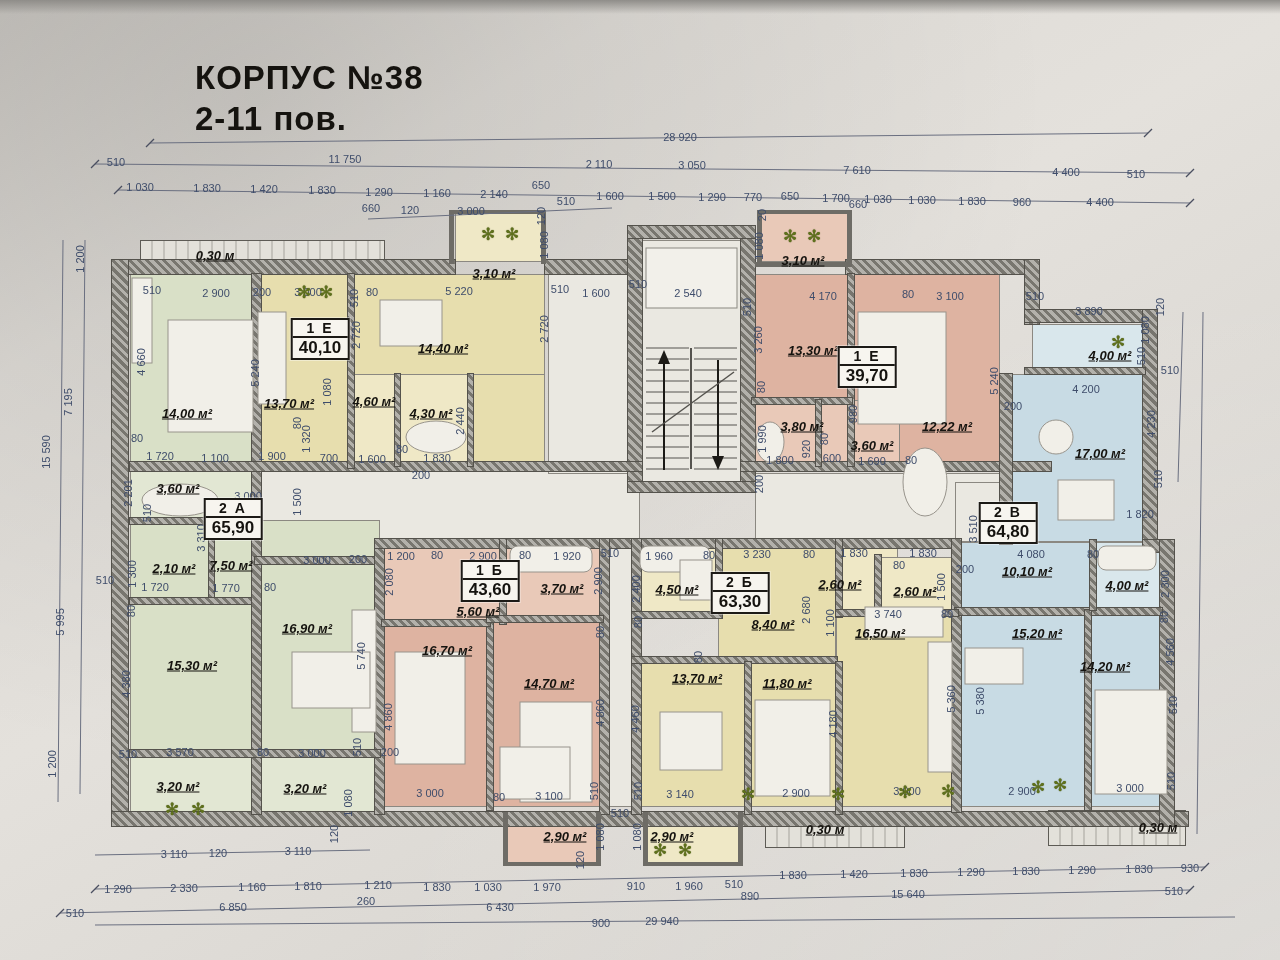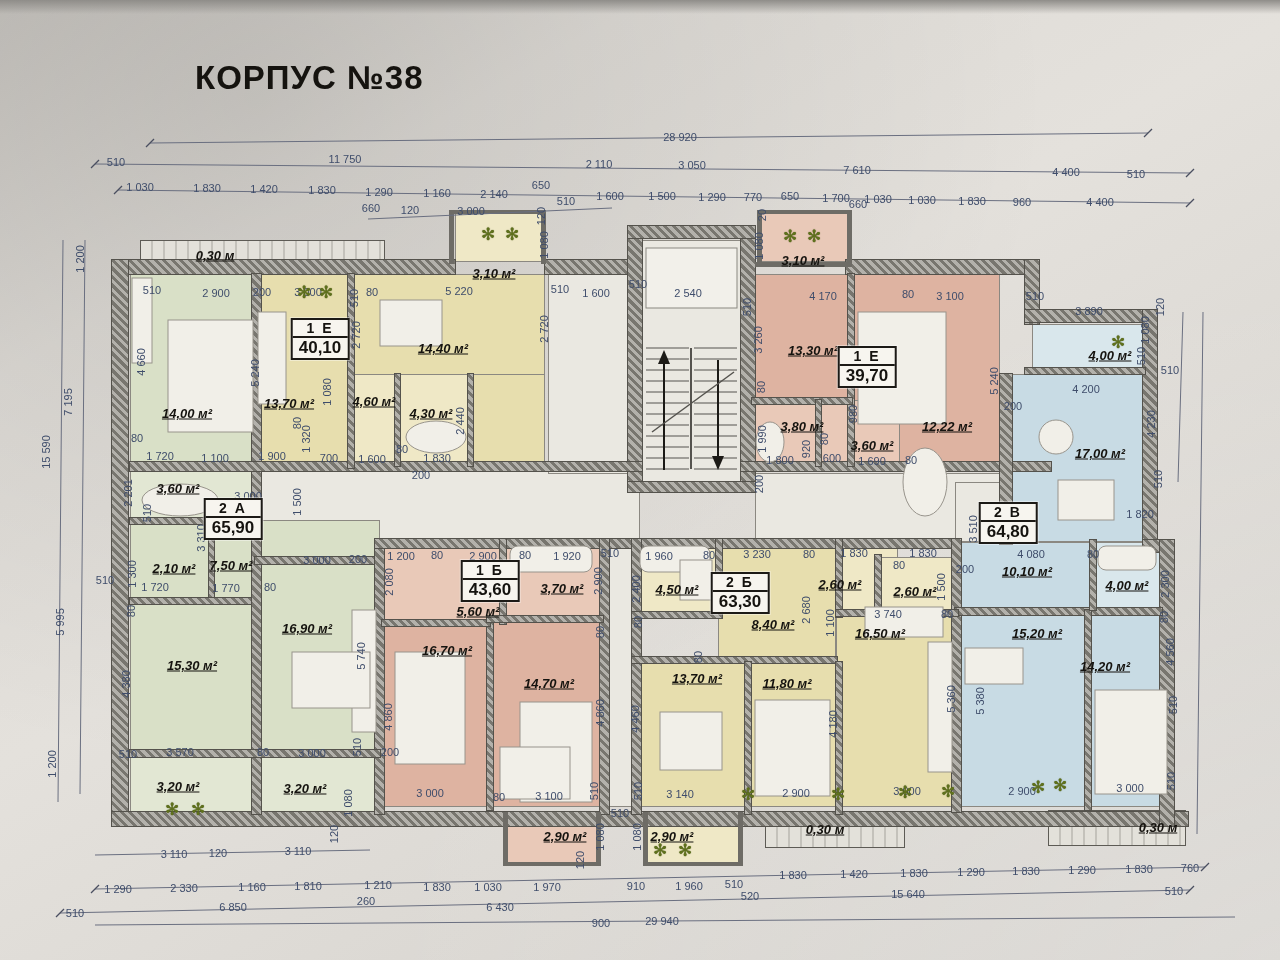--- a/index.html
+++ b/index.html
@@ -40,20 +40,21 @@
   svg{position:absolute;left:0;top:0;}
 </style>
 </head>
 <body>
 
 <div id="photo-edge"></div>
 
 <div id="plan">
   <div id="title">
     <div>КОРПУС №38</div>
+    <div>2-11  пов.</div>
   </div>
   <div id="zones">
       <div class="zone" style="left: 255px; top: 455px; width: 385px; height: 77px; background: rgb(234, 232, 225);"></div>
       <div class="zone" style="left: 548px; top: 250px; width: 80px; height: 212px; background: rgb(234, 232, 225);"></div>
       <div class="zone" style="left: 755px; top: 461px; width: 290px; height: 68px; background: rgb(234, 232, 225);"></div>
       <div class="zone" style="left: 609px; top: 530px; width: 23px; height: 265px; background: rgb(234, 232, 225);"></div>
       <div class="zone" style="left: 642px; top: 228px; width: 99px; height: 248px; background: rgb(234, 232, 225);"></div>
       <div class="zone" style="left: 955px; top: 470px; width: 60px; height: 60px; background: rgb(234, 232, 225);"></div>
       <div class="zone" style="left: 130px; top: 262px; width: 122px; height: 190px; background: rgb(217, 224, 199);"></div>
       <div class="zone" style="left: 130px; top: 452px; width: 125px; height: 56px; background: rgb(226, 231, 211);"></div>
@@ -427,26 +428,26 @@
       <span class="dim" style="left: 636px; top: 874px;">910</span>
       <span class="dim" style="left: 689px; top: 874px;">1 960</span>
       <span class="dim" style="left: 734px; top: 872px;">510</span>
       <span class="dim" style="left: 793px; top: 863px;">1 830</span>
       <span class="dim" style="left: 854px; top: 862px;">1 420</span>
       <span class="dim" style="left: 914px; top: 861px;">1 830</span>
       <span class="dim" style="left: 971px; top: 860px;">1 290</span>
       <span class="dim" style="left: 1026px; top: 859px;">1 830</span>
       <span class="dim" style="left: 1082px; top: 858px;">1 290</span>
       <span class="dim" style="left: 1139px; top: 857px;">1 830</span>
-      <span class="dim" style="left: 1190px; top: 856px;">760</span>
+      <span class="dim" style="left: 1190px; top: 856px;">930</span>
       <span class="dim" style="left: 75px; top: 901px;">510</span>
       <span class="dim" style="left: 233px; top: 895px;">6 850</span>
       <span class="dim" style="left: 366px; top: 889px;">260</span>
       <span class="dim" style="left: 500px; top: 895px;">6 430</span>
-      <span class="dim" style="left: 750px; top: 884px;">520</span>
+      <span class="dim" style="left: 750px; top: 884px;">890</span>
       <span class="dim" style="left: 908px; top: 882px;">15 640</span>
       <span class="dim" style="left: 1174px; top: 879px;">510</span>
       <span class="dim" style="left: 662px; top: 909px;">29 940</span>
       <span class="dim v" style="left: 80px; top: 247px;">1 200</span>
       <span class="dim v" style="left: 68px; top: 390px;">7 195</span>
       <span class="dim v" style="left: 46px; top: 440px;">15 590</span>
       <span class="dim v" style="left: 60px; top: 610px;">5 995</span>
       <span class="dim v" style="left: 52px; top: 752px;">1 200</span>
       <span class="room" style="left: 215px; top: 243px;">0,30 м</span>
       <span class="room" style="left: 187px; top: 401px;">14,00 м²</span>

